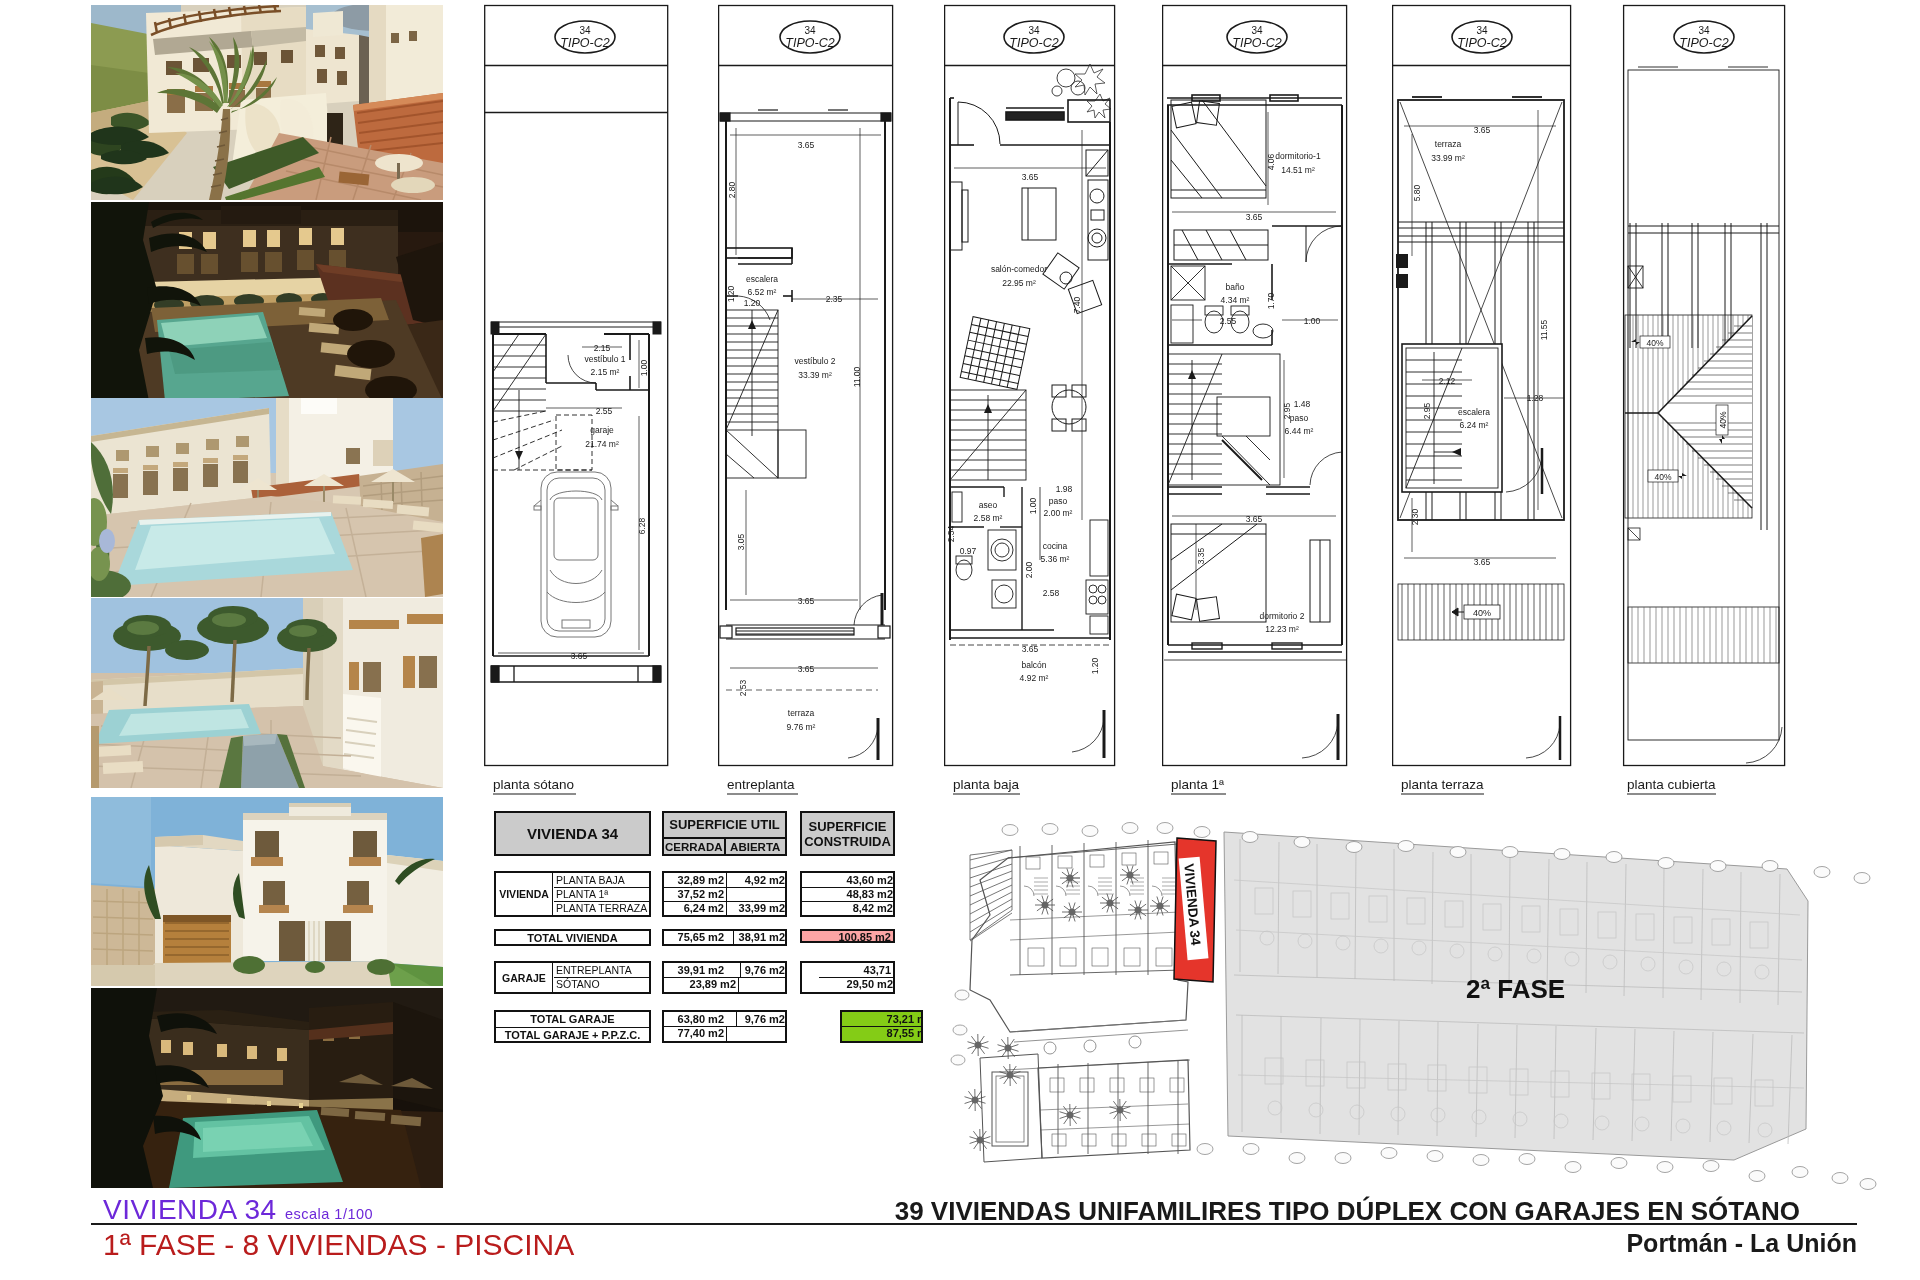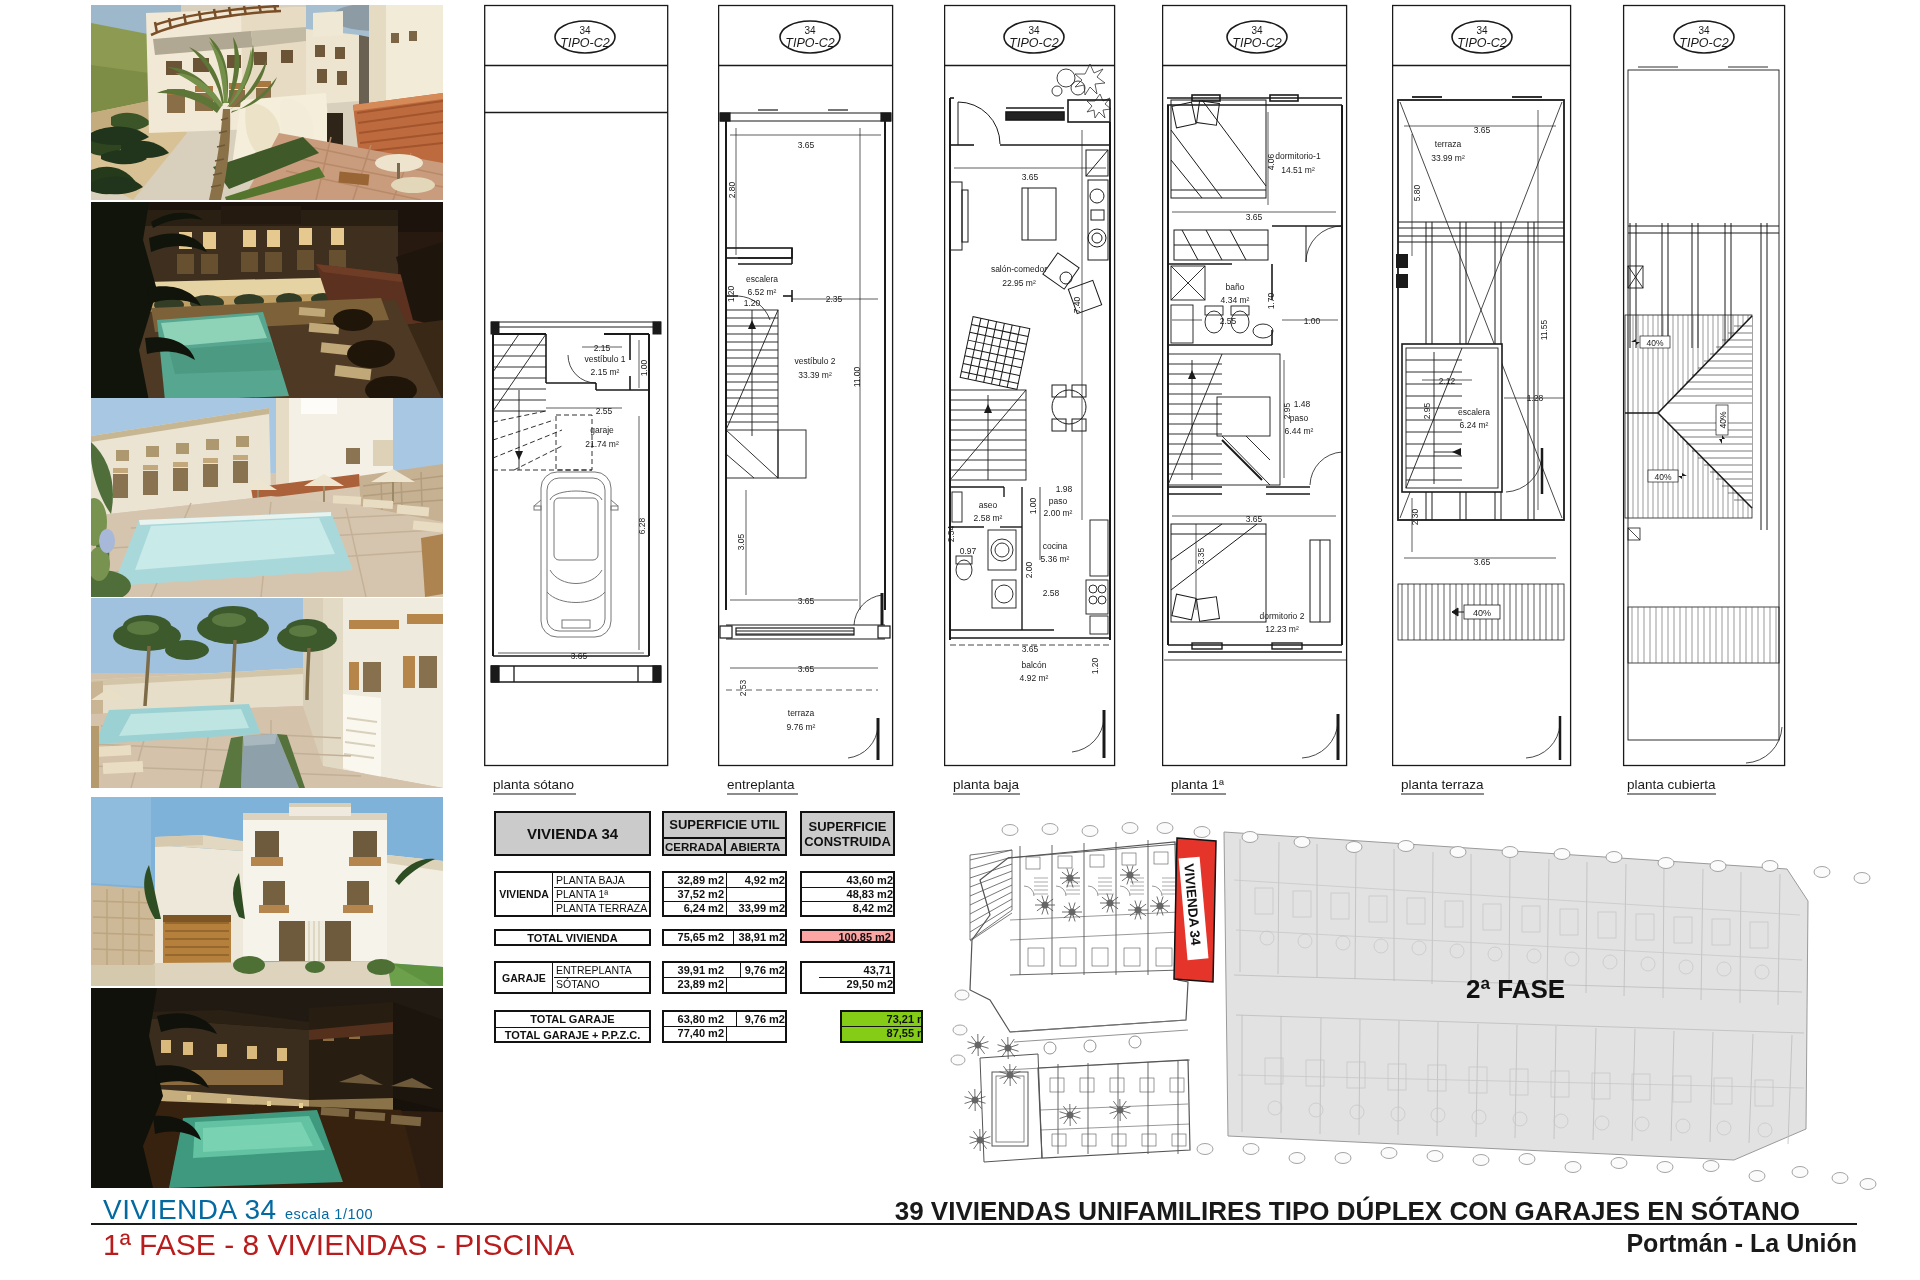--- a/index.html
+++ b/index.html
@@ -1495,21 +1495,21 @@
 
 <div class="tcell" style="left:494px;top:961px;width:157px;height:33px;font-size:10.5px;font-weight:bold">
 <div style="position:absolute;left:0;top:0;width:56px;height:100%;border-right:1.5px solid #111;display:flex;align-items:center;justify-content:center">GARAJE</div>
 <div style="position:absolute;left:58px;top:0;width:99px;height:14px;border-bottom:1.5px solid #111;padding-left:2px;line-height:14px;font-weight:normal">ENTREPLANTA</div>
 <div style="position:absolute;left:58px;top:14px;width:99px;height:14px;padding-left:2px;line-height:15px;font-weight:normal">SÓTANO</div>
 </div>
 
 <div class="tcell" style="left:662px;top:961px;width:125px;height:33px;font-size:11px;font-weight:bold">
 <div style="position:absolute;left:0;top:0;width:60px;height:14px;border-right:1.5px solid #111;border-bottom:1.5px solid #111;text-align:right;padding-right:16px;line-height:14px">39,91 m2</div>
 <div style="position:absolute;left:62px;top:0;width:59px;height:14px;border-bottom:1.5px solid #111;text-align:right;padding-right:2px;line-height:14px">9,76 m2</div>
-<div style="position:absolute;left:0;top:14px;width:60px;height:15px;border-right:1.5px solid #111;text-align:right;padding-right:2px;line-height:15px">23,89 m2</div>
+<div style="position:absolute;left:12px;top:14px;width:60px;height:15px;border-right:1.5px solid #111;text-align:right;padding-right:2px;line-height:15px">23,89 m2</div>
 </div>
 
 <div class="tcell" style="left:800px;top:961px;width:95px;height:33px;font-size:11px;font-weight:bold">
 <div style="position:absolute;left:17px;top:0;width:91px;height:14px;border-bottom:1.5px solid #111;text-align:right;padding-right:7px;line-height:14px">43,71 m2</div>
 <div style="position:absolute;left:0;top:14px;width:91px;height:15px;text-align:right;padding-right:2px;line-height:15px">29,50 m2</div>
 </div>
 
 <div class="tcell" style="left:494px;top:1010px;width:157px;height:33px;font-size:11px;font-weight:bold;text-align:center">
 <div style="height:15px;border-bottom:1.5px solid #111;line-height:14px">TOTAL GARAJE</div>
 <div style="height:14px;line-height:14px">TOTAL GARAJE + P.P.Z.C.</div>
@@ -1962,19 +1962,19 @@
       <ellipse cx="10" cy="210" rx="7" ry="5"></ellipse>
       <ellipse cx="8" cy="240" rx="7" ry="5"></ellipse>
       <ellipse cx="850" cy="352" rx="8" ry="5.5"></ellipse>
       <ellipse cx="890" cy="358" rx="8" ry="5.5"></ellipse>
       <ellipse cx="918" cy="364" rx="8" ry="5.5"></ellipse>
     </g>
 </svg>
 
 <div class="abs" style="left:91px;top:1223px;width:1766px;height:2px;background:#1a1a1a"></div>
 
-<div class="abs" style="left:103px;top:1194px;font-size:28px;color:#0369a1;letter-spacing:0.5px">VIVIENDA 34&nbsp;<span style="font-size:14.5px">escala 1/100</span></div>
+<div class="abs" style="left:103px;top:1194px;font-size:28px;color:#6d28d9;letter-spacing:0.5px">VIVIENDA 34&nbsp;<span style="font-size:14.5px">escala 1/100</span></div>
 
 <div class="abs" style="left:103px;top:1228px;font-size:30px;font-weight:normal;color:#b91c1c">1ª FASE - 8 VIVIENDAS - PISCINA</div>
 
 <div class="abs" style="left:800px;top:1196px;width:1000px;text-align:right;font-size:26px;font-weight:bold;color:#1a1a1a;white-space:nowrap">39 VIVIENDAS UNIFAMILIRES TIPO DÚPLEX CON GARAJES EN SÓTANO</div>
 
 <div class="abs" style="left:857px;top:1229px;width:1000px;text-align:right;font-size:25px;font-weight:bold;color:#1a1a1a;white-space:nowrap">Portmán - La Unión</div>
 
 </body></html>

